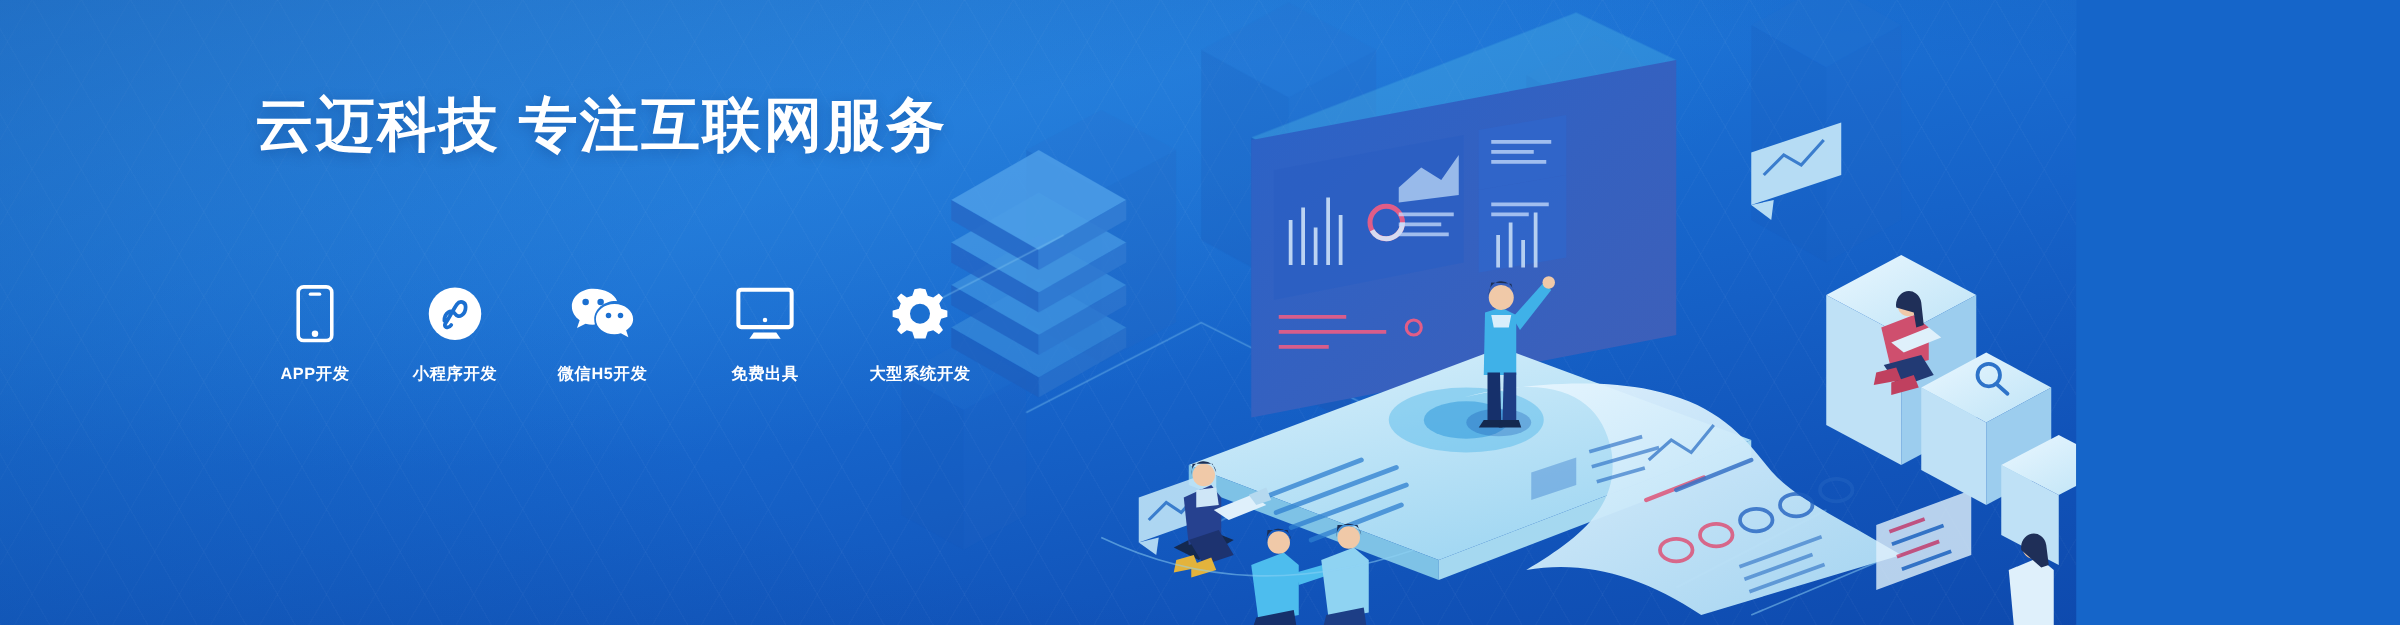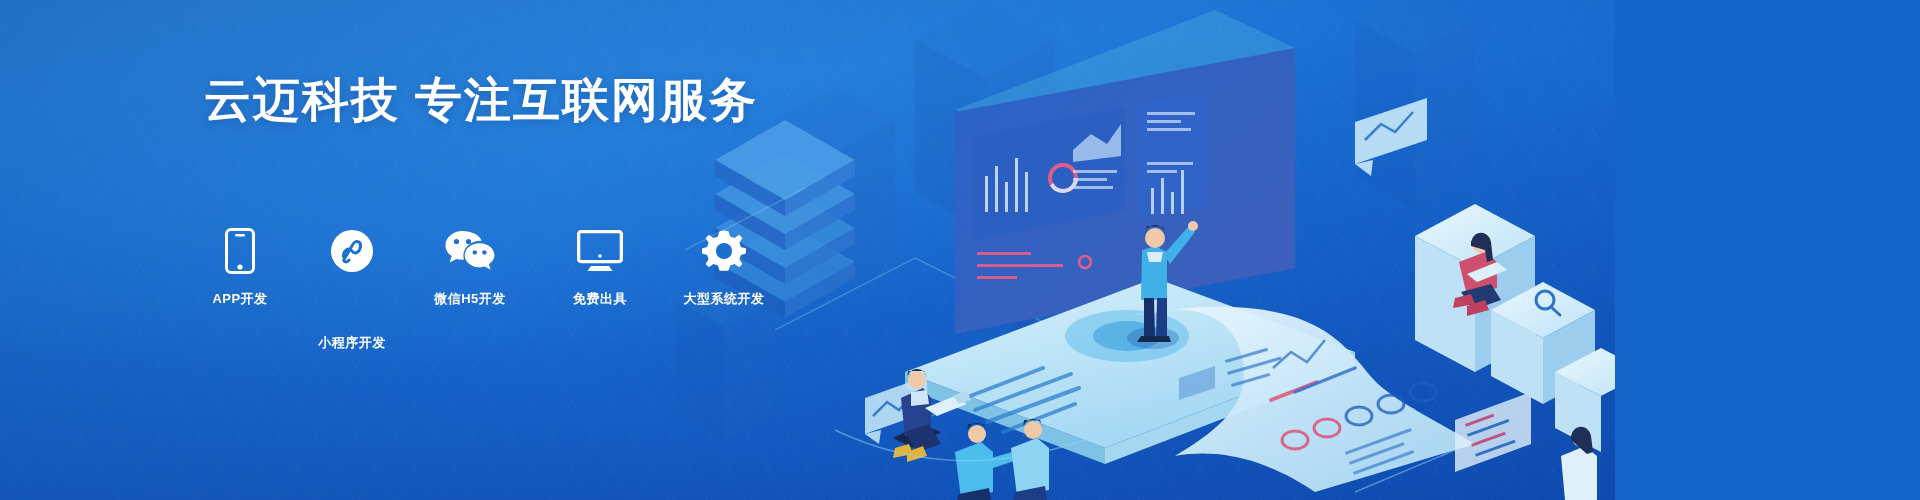--- a/index.html
+++ b/index.html
@@ -6,20 +6,21 @@
   body{
     width:1920px;height:500px;overflow:hidden;
     font-family:"Liberation Sans","DejaVu Sans",sans-serif;
     background:#1565c9;
   }
   .banner{
     position:relative;width:1615px;height:500px;overflow:hidden;
     background:
       radial-gradient(115% 150% at 18% -18%, #2f8ae0 0%, rgba(47,138,224,0) 62%),
       linear-gradient(168deg,#2483e0 0%,#1d76d8 28%,#1663c9 58%,#1153b9 82%,#0e4aae 100%);
+    padding-left: 46px;
   }
   
   .bg-texture{
     position:absolute;inset:0;
     background-image:
       repeating-linear-gradient(60deg, rgba(255,255,255,.035) 0 1px, rgba(255,255,255,0) 1px 34px),
       repeating-linear-gradient(-60deg, rgba(255,255,255,.03) 0 1px, rgba(255,255,255,0) 1px 34px);
     opacity:.75;pointer-events:none;
   }
   .bg-vignette{
@@ -37,21 +38,21 @@
     text-shadow:0 2px 10px rgba(4,40,100,.28);
   }
   .sub{
     position:absolute;left:0;top:143px;width:700px;
     font-size:22px;line-height:36px;color:#eaf3ff;letter-spacing:1px;
   }
   .sub-line{white-space:nowrap;}
 
   
   .services{
-    position:absolute;left:0;top:228px;display:flex;align-items:flex-start;
+    position:absolute;left:12px;top:228px;display:flex;align-items:flex-start;
   }
   .service{
     width:72px;display:flex;flex-direction:column;align-items:center;
     cursor:pointer;
   }
   .svc-icon{
     height:46px;display:flex;align-items:center;justify-content:center;
     color:#ffffff;
   }
   .svc-icon svg{display:block;}
@@ -359,21 +360,21 @@
         <div class="svc-icon">
           <svg width="30" height="46" viewBox="0 0 30 46" fill="none">
             <rect x="1.5" y="1.5" width="27" height="43" rx="4.5" stroke="#fff" stroke-width="3"></rect>
             <rect x="10" y="6" width="10" height="2.6" rx="1.3" fill="#fff"></rect>
             <circle cx="15" cy="39" r="2.6" fill="#fff"></circle>
           </svg>
         </div>
         <div class="svc-label">APP开发</div>
       </div>
 
-      <div class="service" style="margin-right:40px;gap:44px;">
+      <div class="service" style="margin-right:40px;">
         <div class="svc-icon">
           <svg width="44" height="44" viewBox="0 0 44 44">
             <circle cx="22" cy="22" r="21" fill="#fff"></circle>
             <path d="M13.5 27.5 C13.5 21.5 19 17.5 22 22 C25 26.5 30.5 22.5 30.5 16.5
                      C30.5 12.5 26 11 23.5 14.5 C20.5 18.8 17 26 14.5 29.5
                      C12.2 32.6 16.5 34.5 19 31" stroke="#1b6fd0" stroke-width="3" fill="none" stroke-linecap="round" stroke-linejoin="round"></path>
           </svg>
         </div>
         <div class="svc-label">小程序开发</div>
       </div>

